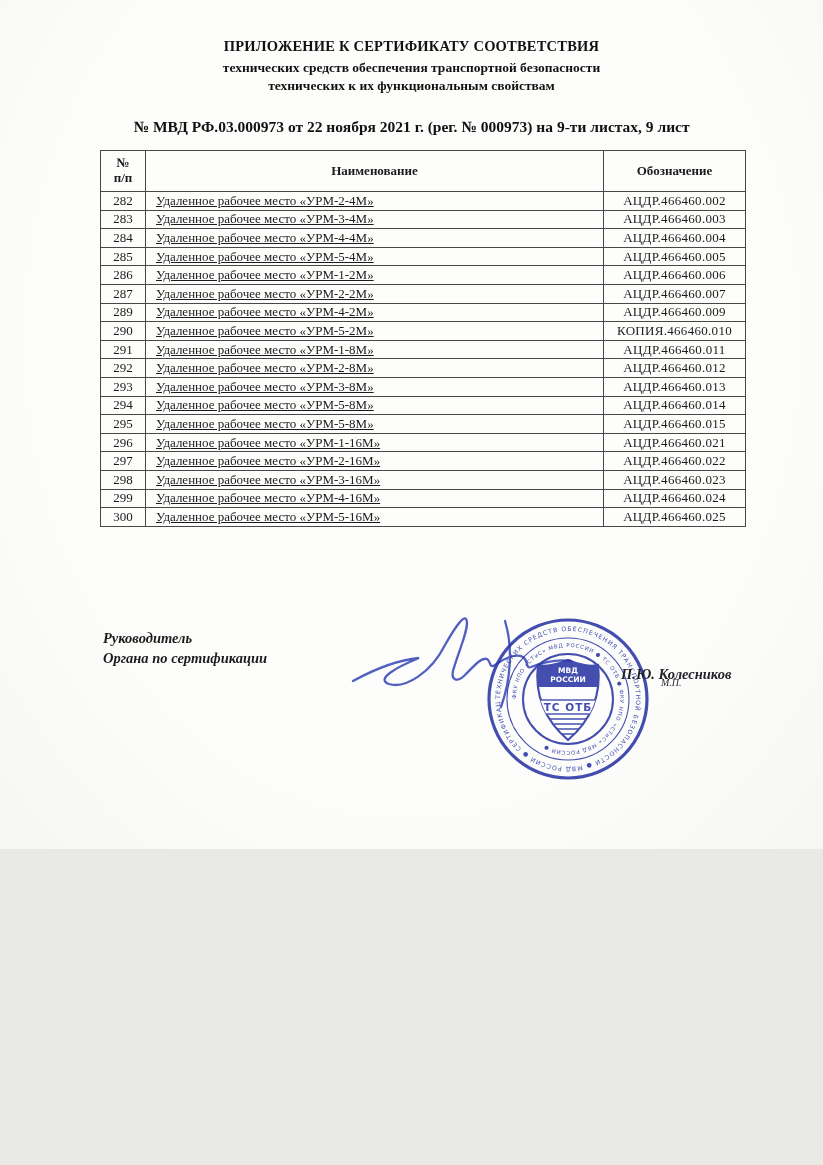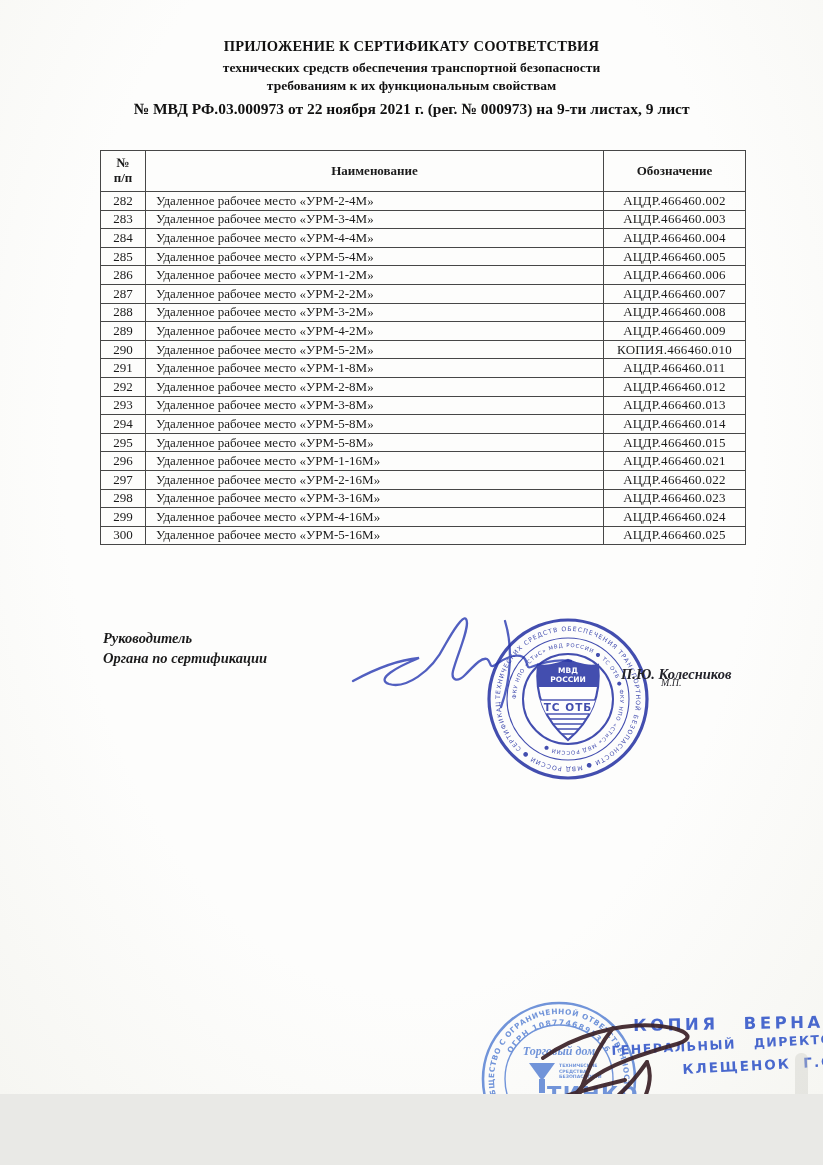--- a/index.html
+++ b/index.html
@@ -1,40 +1,40 @@
 <!DOCTYPE html>
 <html><head>
 <meta charset="utf-8">
 <style>
   html,body{margin:0;padding:0;background:#e9e9e6;}
   .page{
-    position:relative;width:823px;height:1094px;margin:0 auto;
+    position:relative;width:823px;height:849px;margin:0 auto;
     background:#fcfcfa;
     background-image:radial-gradient(ellipse at 50% 40%, #fdfdfc 60%, #f6f6f2 100%);
     overflow:hidden;
     font-family:"Liberation Serif", serif;
     color:#1a1a1a;
   }
   .abs{position:absolute;}
   
   .title-line{left:0;width:823px;text-align:center;font-weight:bold;color:#111;}
   .t1{top:38px;font-size:14.5px;letter-spacing:.2px;}
   .t2{top:60px;font-size:13.5px;}
   .t3{top:78px;font-size:13.5px;}
-  .certline{top:100px;left:0;width:823px;text-align:center;font-weight:bold;font-size:15.5px;color:#111;}
+  .certline{top:118px;left:0;width:823px;text-align:center;font-weight:bold;font-size:15.5px;color:#111;}
   
   .items-table{position:absolute;top:150px;left:100px;width:645px;border-collapse:collapse;table-layout:fixed;}
   .items-table th,.items-table td{border:1px solid #474747;font-size:13px;color:#1b1b1b;overflow:hidden;white-space:nowrap;}
   .items-table th{font-weight:bold;text-align:center;height:38px;line-height:1.15;padding:1px 2px;}
   .items-table td{height:17.6px;padding:0 4px;}
   .col-num{width:45px;}
   .col-name{width:458px;}
   .col-code{width:142px;}
   .items-table td.cell-num{text-align:center;}
-  .items-table td.cell-name{text-align:left;padding-left:10px;}
+  .items-table td.cell-name{text-align:left;padding-left:10px;text-decoration:underline;}
   .items-table td.cell-code{text-align:center;letter-spacing:.3px;}
   
   .sig-role{top:628px;left:103px;font-weight:bold;font-style:italic;font-size:14.5px;line-height:20px;color:#1b1b1b;}
   .signer-name{top:666px;left:621px;font-weight:bold;font-style:italic;font-size:14.5px;color:#23232b;}
   .seal-note{top:677px;left:661px;font-style:italic;font-size:10px;color:#2a2a30;}
   
   .copy-l{font-family:"DejaVu Sans", sans-serif;font-weight:bold;color:#3c5ecb;opacity:.93;transform-origin:left top;white-space:nowrap;}
   .copy1{top:1016px;left:633px;font-size:16.5px;letter-spacing:3.5px;word-spacing:16px;transform:rotate(-1deg);}
   .copy2{top:1043px;left:611px;font-size:12.5px;letter-spacing:1.5px;word-spacing:12px;transform:rotate(-3deg);}
   .copy3{top:1061px;left:682px;font-size:13.5px;letter-spacing:2px;word-spacing:6px;transform:rotate(-3deg);}
@@ -46,21 +46,21 @@
   svg{position:absolute;overflow:visible;}
   .ring-txt{font-family:"DejaVu Sans", sans-serif;}
 </style>
 </head>
 <body>
 
 <div class="page">
 
   <div class="abs title-line t1">ПРИЛОЖЕНИЕ К СЕРТИФИКАТУ СООТВЕТСТВИЯ</div>
   <div class="abs title-line t2">технических средств обеспечения транспортной безопасности</div>
-  <div class="abs title-line t3">требованиям к их функциональным свойствам</div>
+  <div class="abs title-line t3">технических к их функциональным свойствам</div>
   <div class="abs certline">№ МВД РФ.03.000973 от 22 ноября 2021 г. (рег. № 000973) на 9-ти листах, 9 лист</div>
 
   <table class="items-table">
     <colgroup>
         <col class="col-num">
         <col class="col-name">
         <col class="col-code">
       </colgroup>
     <thead>
       <tr>
@@ -97,25 +97,20 @@
           <td class="cell-num">286</td>
           <td class="cell-name">Удаленное рабочее место «УРМ-1-2М»</td>
           <td class="cell-code">АЦДР.466460.006</td>
         </tr>
         <tr>
           <td class="cell-num">287</td>
           <td class="cell-name">Удаленное рабочее место «УРМ-2-2М»</td>
           <td class="cell-code">АЦДР.466460.007</td>
         </tr>
         <tr>
-          <td class="cell-num">288</td>
-          <td class="cell-name">Удаленное рабочее место «УРМ-3-2М»</td>
-          <td class="cell-code">АЦДР.466460.008</td>
-        </tr>
-        <tr>
           <td class="cell-num">289</td>
           <td class="cell-name">Удаленное рабочее место «УРМ-4-2М»</td>
           <td class="cell-code">АЦДР.466460.009</td>
         </tr>
         <tr>
           <td class="cell-num">290</td>
           <td class="cell-name">Удаленное рабочее место «УРМ-5-2М»</td>
           <td class="cell-code">КОПИЯ.466460.010</td>
         </tr>
         <tr>

